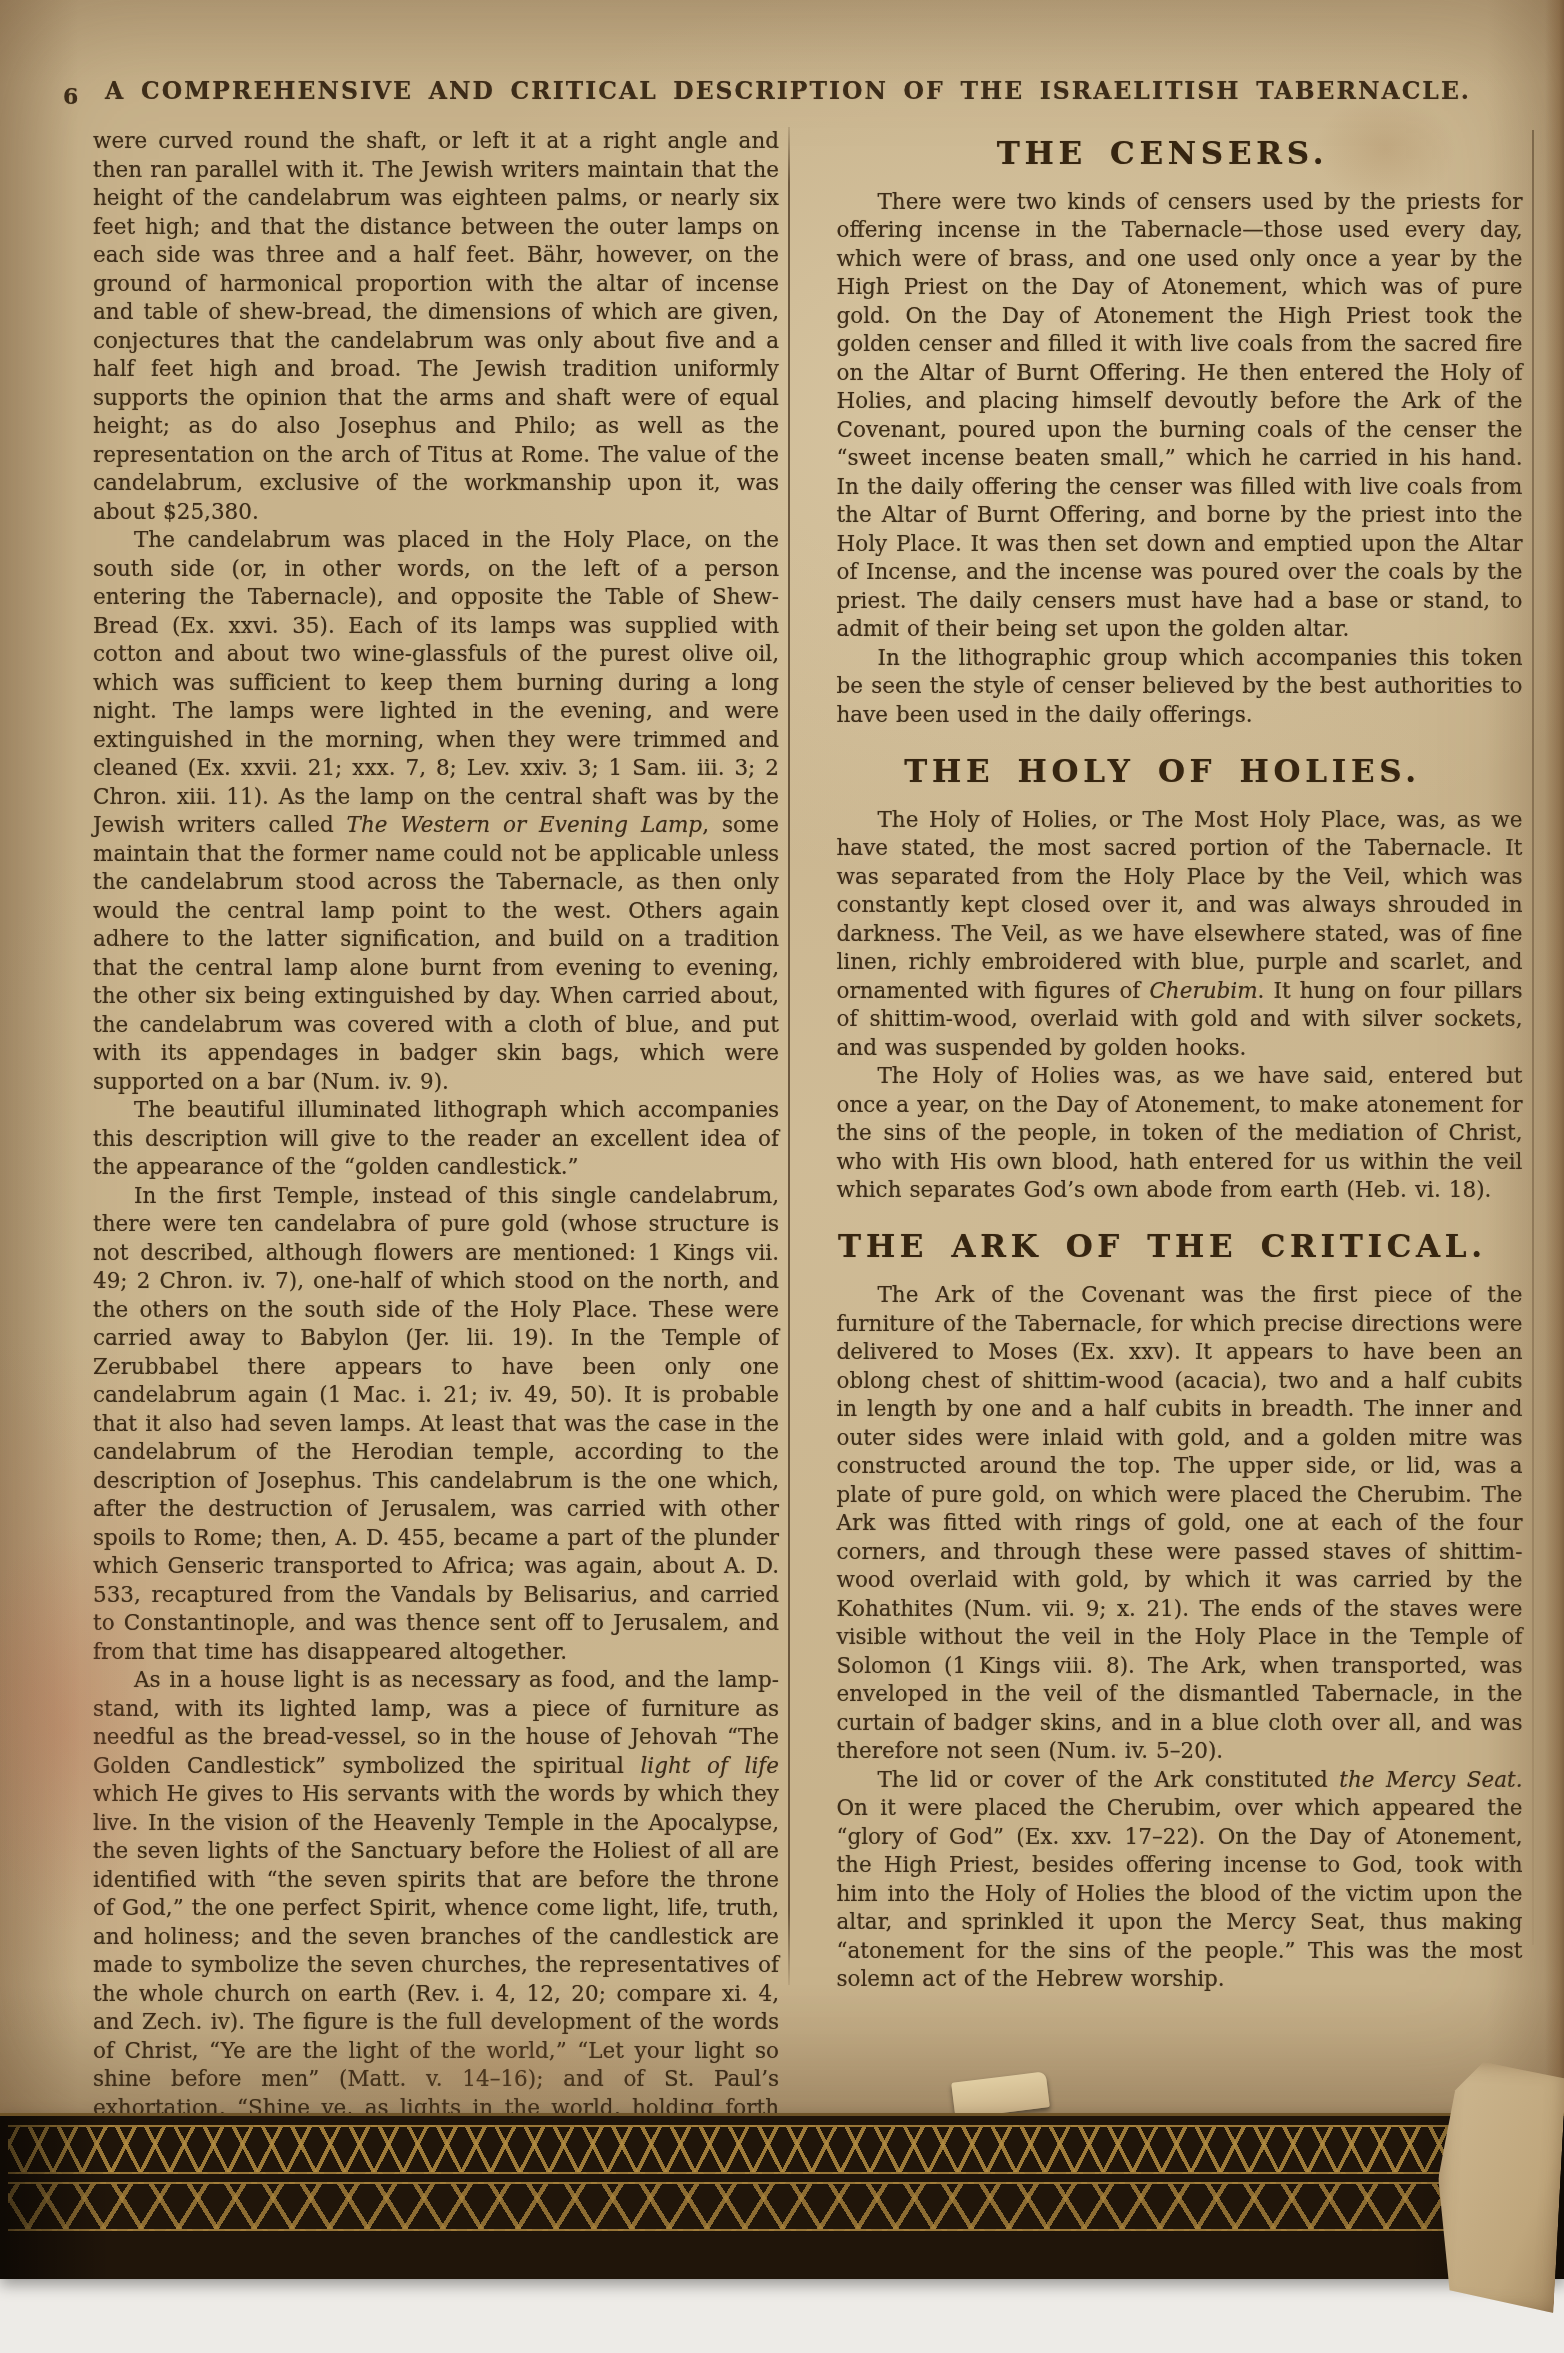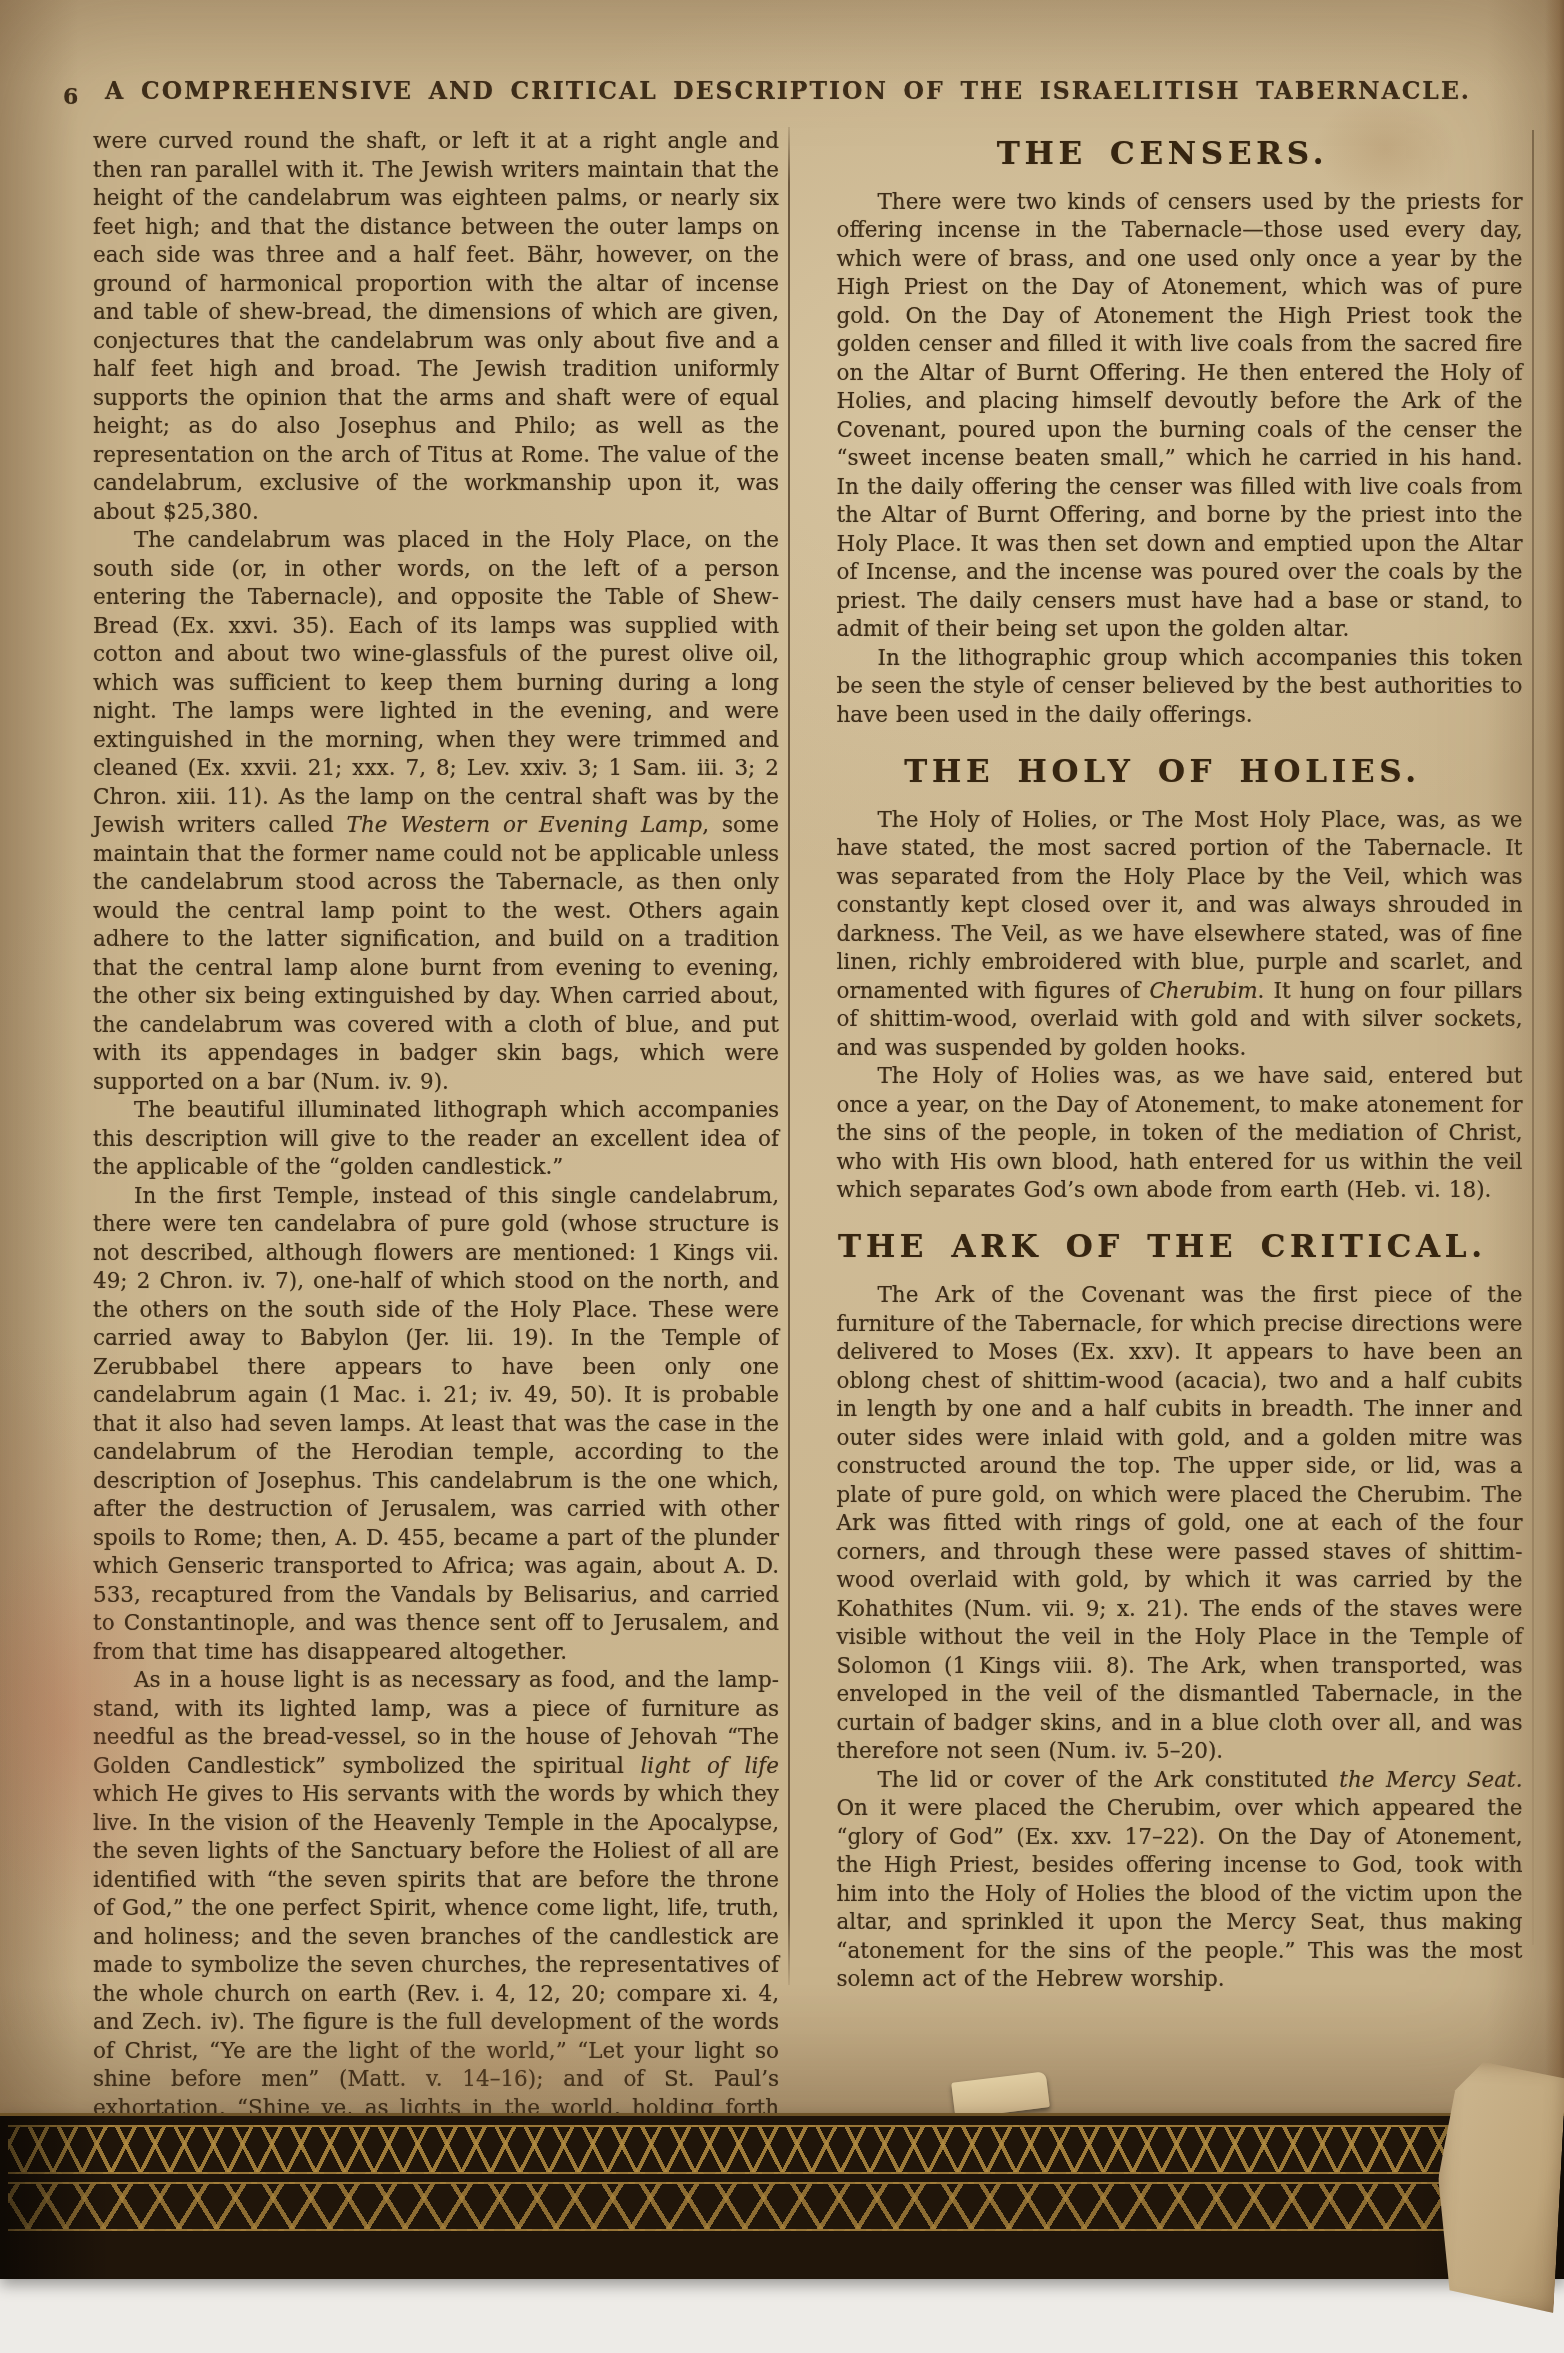--- a/index.html
+++ b/index.html
@@ -124,21 +124,21 @@
   <div class="running-head">
     <span class="page-number">6</span>
     <div class="head-title">A COMPREHENSIVE AND CRITICAL DESCRIPTION OF THE ISRAELITISH TABERNACLE.</div>
   </div>
 
   <div class="columns">
 
     <div class="col">
       <p class="para no-indent">were curved round the shaft, or left it at a right angle and then ran parallel with it.  The Jewish writers maintain that the height of the candelabrum was eighteen palms, or nearly six feet high; and that the distance between the outer lamps on each side was three and a half feet.  Bähr, however, on the ground of harmonical proportion with the altar of incense and table of shew-bread, the dimensions of which are given, conjectures that the candelabrum was only about five and a half feet high and broad.  The Jewish tradition uniformly supports the opinion that the arms and shaft were of equal height; as do also Josephus and Philo; as well as the representation on the arch of Titus at Rome.  The value of the candelabrum, exclusive of the workmanship upon it, was about $25,380.</p>
       <p class="para">The candelabrum was placed in the Holy Place, on the south side (or, in other words, on the left of a person entering the Tabernacle), and opposite the Table of Shew-Bread (Ex. xxvi. 35). Each of its lamps was supplied with cotton and about two wine-glassfuls of the purest olive oil, which was sufficient to keep them burning during a long night.  The lamps were lighted in the evening, and were extinguished in the morning, when they were trimmed and cleaned (Ex. xxvii. 21; xxx. 7, 8; Lev. xxiv. 3; 1 Sam. iii. 3; 2 Chron. xiii. 11).  As the lamp on the central shaft was by the Jewish writers called <i>The Western or Evening Lamp</i>, some maintain that the former name could not be applicable unless the candelabrum stood across the Tabernacle, as then only would the central lamp point to the west.  Others again adhere to the latter signification, and build on a tradition that the central lamp alone burnt from evening to evening, the other six being extinguished by day.  When carried about, the candelabrum was covered with a cloth of blue, and put with its appendages in badger skin bags, which were supported on a bar (Num. iv. 9).</p>
-      <p class="para">The beautiful illuminated lithograph which accompanies this description will give to the reader an excellent idea of the applicable of the “golden candlestick.”</p>
+      <p class="para">The beautiful illuminated lithograph which accompanies this description will give to the reader an excellent idea of the appearance of the “golden candlestick.”</p>
       <p class="para">In the first Temple, instead of this single candelabrum, there were ten candelabra of pure gold (whose structure is not described, although flowers are mentioned: 1 Kings vii. 49; 2 Chron. iv. 7), one-half of which stood on the north, and the others on the south side of the Holy Place.  These were carried away to Babylon (Jer. lii. 19).  In the Temple of Zerubbabel there appears to have been only one candelabrum again (1 Mac. i. 21; iv. 49, 50).  It is probable that it also had seven lamps.  At least that was the case in the candelabrum of the Herodian temple, according to the description of Josephus.  This candelabrum is the one which, after the destruction of Jerusalem, was carried with other spoils to Rome; then, A. D. 455, became a part of the plunder which Genseric transported to Africa; was again, about A. D. 533, recaptured from the Vandals by Belisarius, and carried to Constantinople, and was thence sent off to Jerusalem, and from that time has disappeared altogether.</p>
       <p class="para">As in a house light is as necessary as food, and the lamp-stand, with its lighted lamp, was a piece of furniture as needful as the bread-vessel, so in the house of Jehovah “The Golden Candlestick” symbolized the spiritual <i>light of life</i> which He gives to His servants with the words by which they live.  In the vision of the Heavenly Temple in the Apocalypse, the seven lights of the Sanctuary before the Holiest of all are identified with “the seven spirits that are before the throne of God,” the one perfect Spirit, whence come light, life, truth, and holiness; and the seven branches of the candlestick are made to symbolize the seven churches, the representatives of the whole church on earth (Rev. i. 4, 12, 20; compare xi. 4, and Zech. iv).  The figure is the full development of the words of Christ, “Ye are the light of the world,” “Let your light so shine before men” (Matt. v. 14–16); and of St. Paul’s exhortation, “Shine ye, as lights in the world, holding forth the word of life” (Philip. ii. 15, 16).</p>
     </div>
 
     <div class="col-divider"></div>
 
     <div class="col">
       <h2 class="section-heading first">THE CENSERS.</h2>
       <p class="para">There were two kinds of censers used by the priests for offering incense in the Tabernacle—those used every day, which were of brass, and one used only once a year by the High Priest on the Day of Atonement, which was of pure gold.  On the Day of Atonement the High Priest took the golden censer and filled it with live coals from the sacred fire on the Altar of Burnt Offering. He then entered the Holy of Holies, and placing himself devoutly before the Ark of the Covenant, poured upon the burning coals of the censer the “sweet incense beaten small,” which he carried in his hand.  In the daily offering the censer was filled with live coals from the Altar of Burnt Offering, and borne by the priest into the Holy Place.  It was then set down and emptied upon the Altar of Incense, and the incense was poured over the coals by the priest.  The daily censers must have had a base or stand, to admit of their being set upon the golden altar.</p>
       <p class="para">In the lithographic group which accompanies this token be seen the style of censer believed by the best authorities to have been used in the daily offerings.</p>

